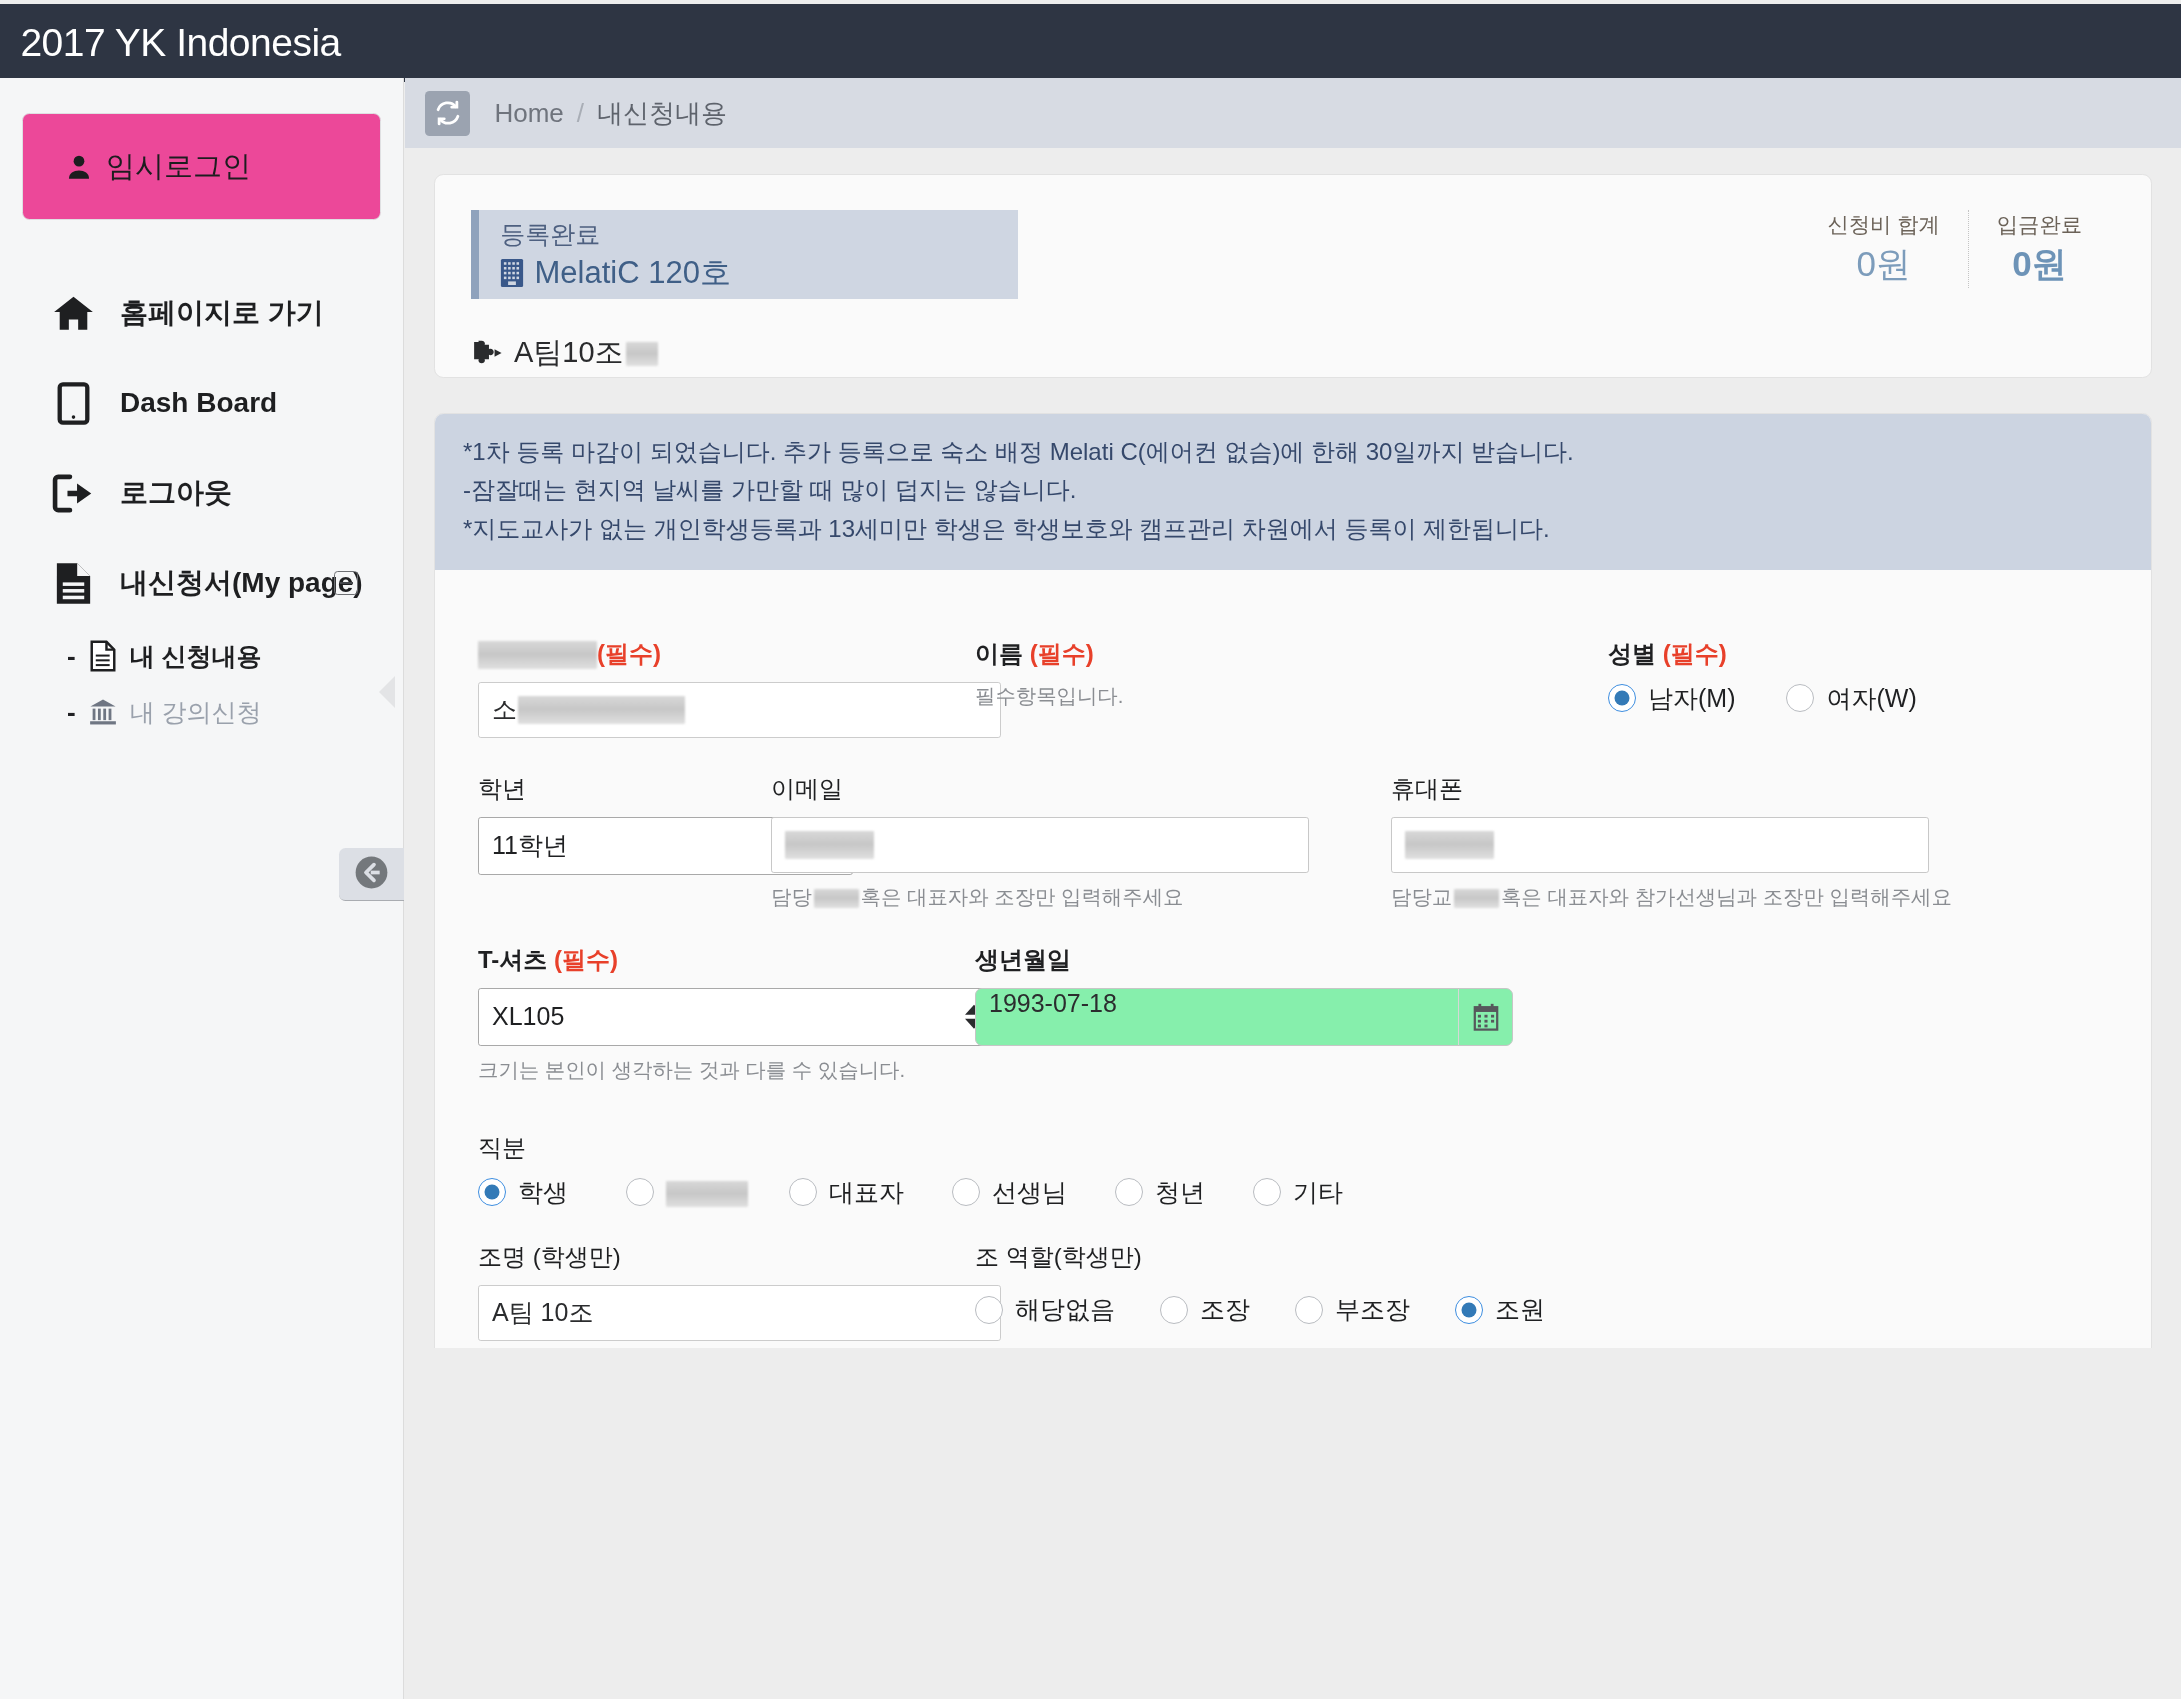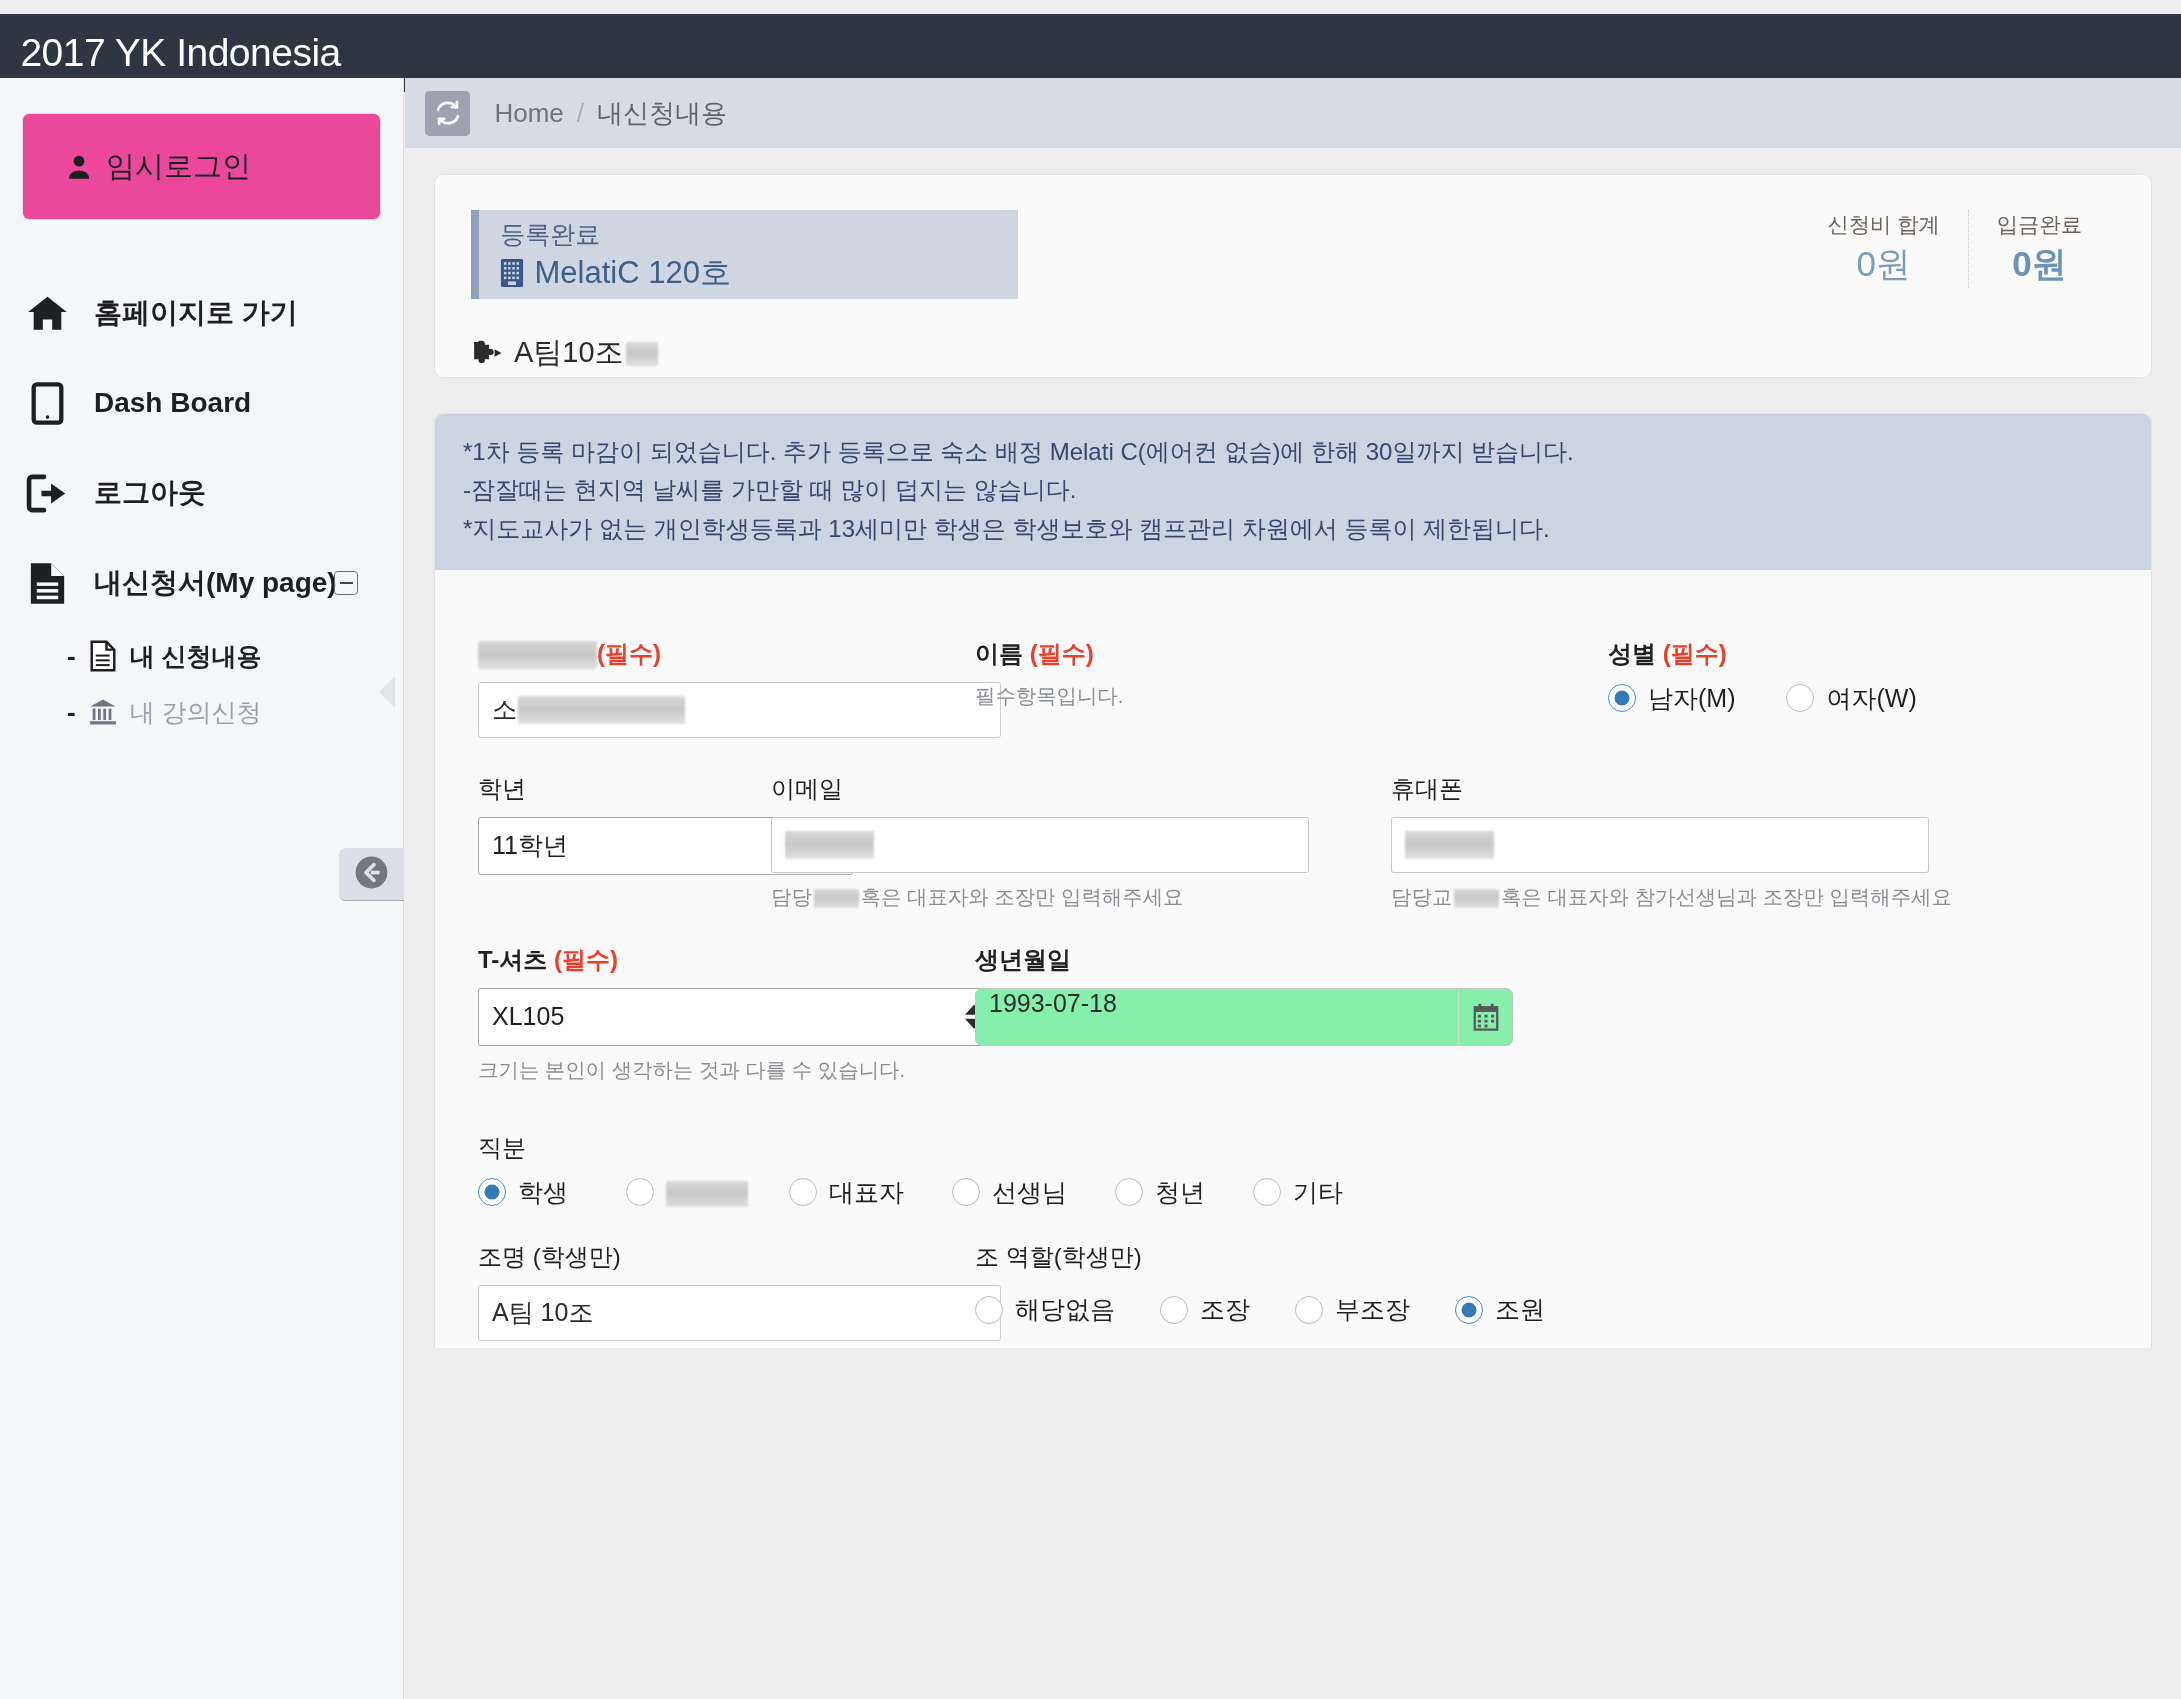--- a/index.html
+++ b/index.html
@@ -15,21 +15,21 @@
     position: relative;
     width: 2182px;
     height: 1699px;
     background: #ededed;
     overflow: hidden;
   }
 
   
   .topbar {
     position: absolute;
-    left: 0; top: 14px;
+    left: 0; top: 4px;
     width: 2182px; height: 78px;
     background: #2e3543;
     display: flex;
     align-items: center;
   }
   .brand {
     color: #ffffff;
     font-size: 39px;
     font-weight: 400;
     letter-spacing: -0.5px;
@@ -65,21 +65,21 @@
   .login-box .lb-label {
     font-size: 29px;
     color: #1c1d1f;
   }
 
   .nav { margin-top: 48px; }
   .nav-item {
     display: flex;
     align-items: center;
     height: 90px;
-    padding-left: 25px;
+    padding-left: 51px;
     cursor: pointer;
     position: relative;
   }
   .nav-icon {
     width: 45px; height: 45px;
     display: inline-flex;
     align-items: center;
     justify-content: center;
     margin-right: 24px;
     flex: 0 0 auto;

